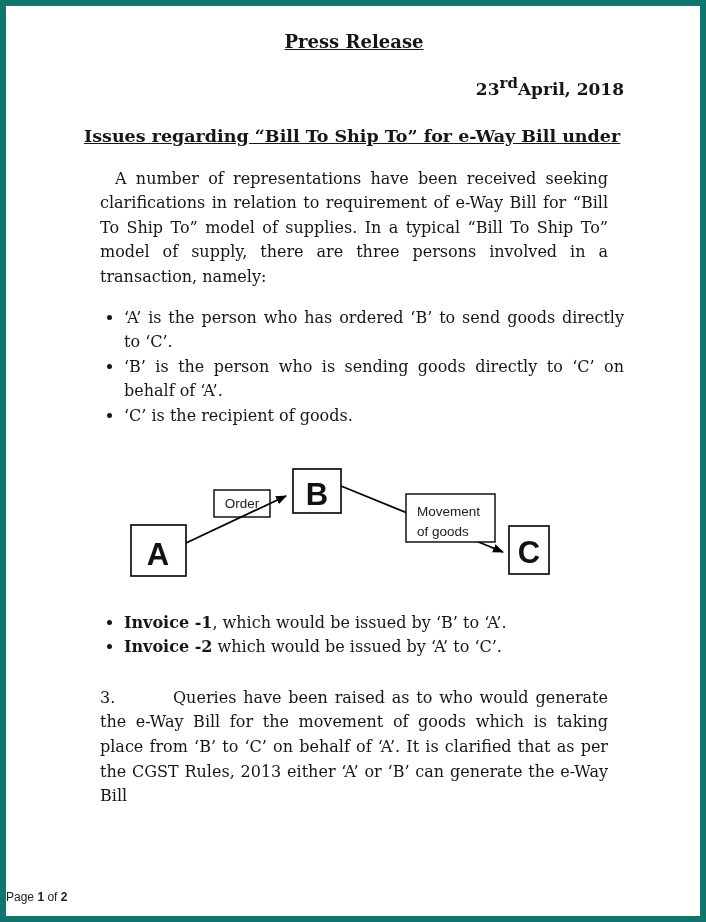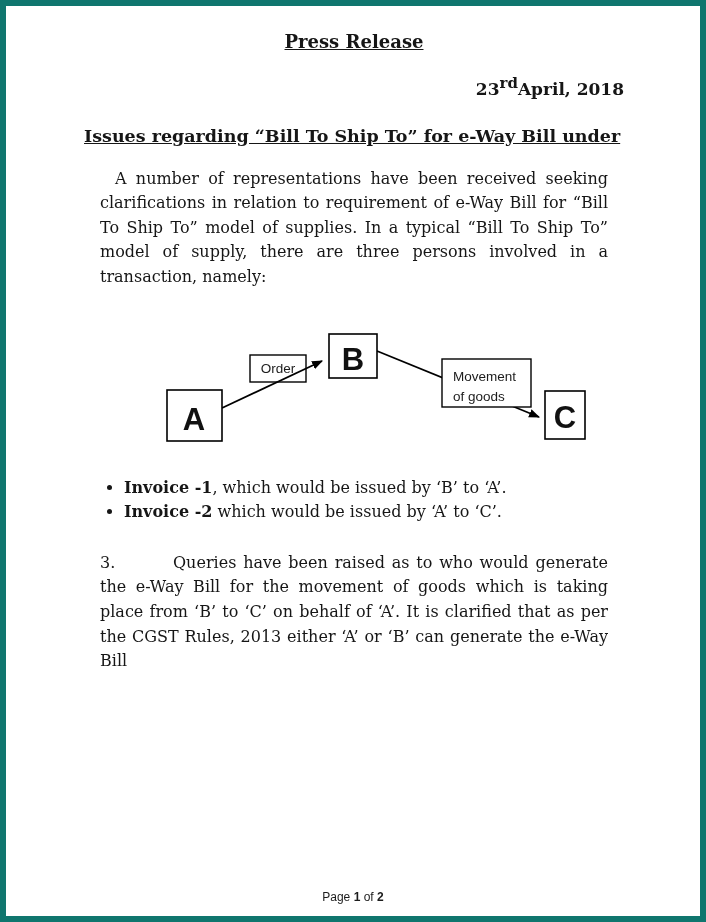--- a/index.html
+++ b/index.html
@@ -53,29 +53,27 @@
     line-height:24.6px;
     text-align:justify;
   }
   .b1 { margin-top:11px; }
   .diagram {
     position:relative;
     left:-78px;
     width:648px;
     height:170px;
     margin-top:12px;
-    padding-left:36px;
   }
   .p2 { margin-top:9px; text-indent:7px; }
   .p3 { margin-top:26px; }
   .pnum { display:inline-block; width:73px; }
   .footer {
     position:absolute;
     left:0; right:0; bottom:12px;
-    text-align:center;
     font-family:"Liberation Sans", sans-serif;
     font-size:12px;
     color:#1c1c1c;
   }
   .footer b { font-weight:bold; }
   svg text.node-letter {
     font-family:"Liberation Sans", sans-serif;
     font-weight:bold;
     font-size:31px;
     fill:#111;
@@ -98,20 +96,25 @@
   <div class="doc-date">
     <span>23</span><sup>rd</sup><span>April, 2018</span>
   </div>
 
   <div class="doc-heading">
     <div><span class="u">Issues regarding “Bill To Ship To” for e-Way Bill under</span></div>
   </div>
 
   <p class="para p1">A number of representations have been received seeking clarifications in relation to requirement of e-Way Bill for “Bill To Ship To” model of supplies. In a typical “Bill To Ship To” model of supply, there are three persons involved in a transaction, namely:</p>
 
+  <ul class="bullets b1">
+    <li>‘A’ is the person who has ordered ‘B’ to send goods directly to ‘C’.</li>
+    <li>‘B’ is the person who is sending goods directly to ‘C’ on behalf of ‘A’.</li>
+    <li>‘C’ is the recipient of goods.</li>
+  </ul>
 
   <div class="diagram">
     <svg width="706" height="170" viewBox="0 0 706 170">
       <defs>
         <marker id="arrow" viewBox="0 0 10 8" markerWidth="11" markerHeight="9" refX="9" refY="4" orient="auto" markerUnits="userSpaceOnUse">
           <path d="M0,0 L10,4 L0,8 Z" fill="#000"></path>
         </marker>
       </defs>
 
       <line x1="180" y1="102" x2="280" y2="55" stroke="#000" stroke-width="1.8" marker-end="url(#arrow)"></line>

